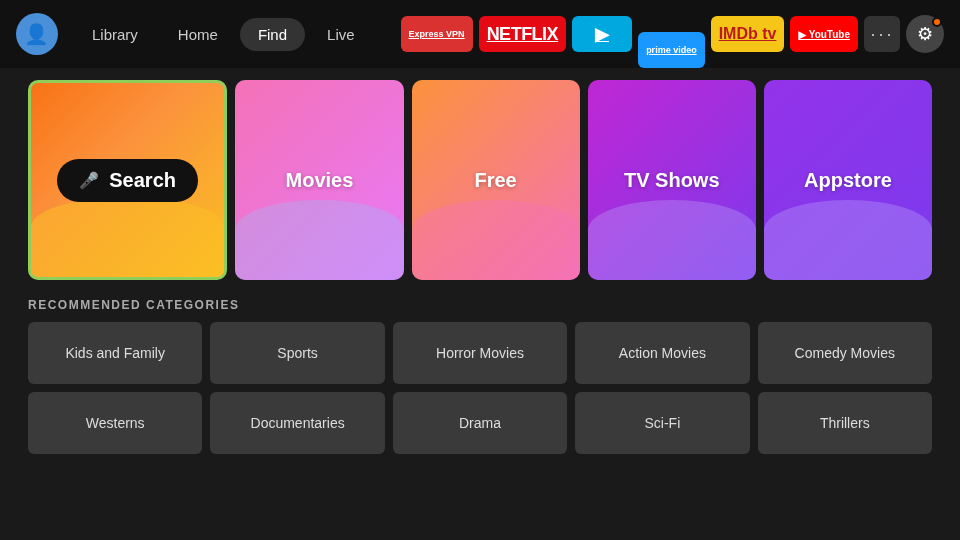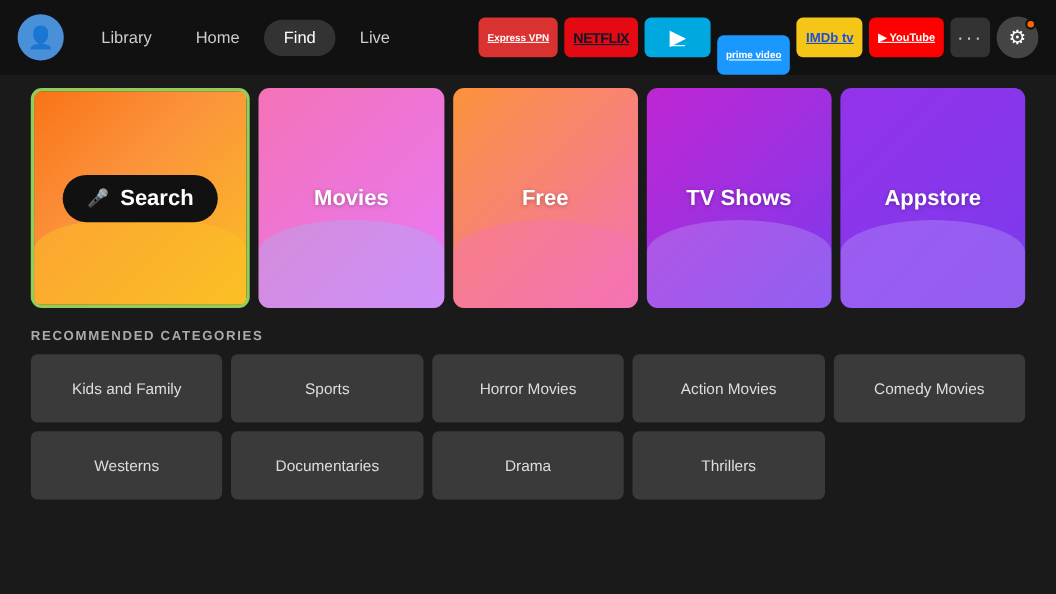--- a/index.html
+++ b/index.html
@@ -62,24 +62,24 @@
       align-items: center;
       justify-content: center;
       font-size: 11px;
       font-weight: bold;
       padding: 0 8px;
       min-width: 60px;
       overflow: hidden;
       text-decoration: underline;
     }
     .app-expressvpn { background: #da3131; color: white; font-size: 9px; }
-    .app-netflix { background: #e50914; color: #0f172a; font-size: 13px; letter-spacing: -0.5px; }
+    .app-netflix { background: #e50914; color: #ffffff; font-size: 18px; letter-spacing: -0.5px; }
     .app-freevee { background: #00a8e0; color: white; font-size: 18px; }
     .app-primevideo { background: #1a98ff; color: white; font-size: 9px; text-align: center; margin-top: 32px; }
-    .app-imdb { background: #f5c518; color: #1d4ed8; font-weight: 900; font-size: 12px; }
+    .app-imdb { background: #f5c518; color: #b91c1c; font-weight: 900; font-size: 16px; }
     .app-youtube { background: #ff0000; color: white; font-size: 10px; }
     .more-btn {
       width: 36px;
       height: 36px;
       border-radius: 6px;
       background: #333;
       display: flex; align-items: center; justify-content: center;
       cursor: pointer;
       font-size: 18px;
       letter-spacing: 2px;
@@ -278,16 +278,17 @@
   <div class="categories-grid">
     <div class="category-item">Kids and Family</div>
     <div class="category-item">Sports</div>
     <div class="category-item">Horror Movies</div>
     <div class="category-item">Action Movies</div>
     <div class="category-item">Comedy Movies</div>
 
     <div class="category-item">Westerns</div>
     <div class="category-item">Documentaries</div>
     <div class="category-item">Drama</div>
+    <div class="category-item">Sci-Fi</div>
     <div class="category-item">Thrillers</div>
   </div>
 
 </div>
 
 </body></html>

